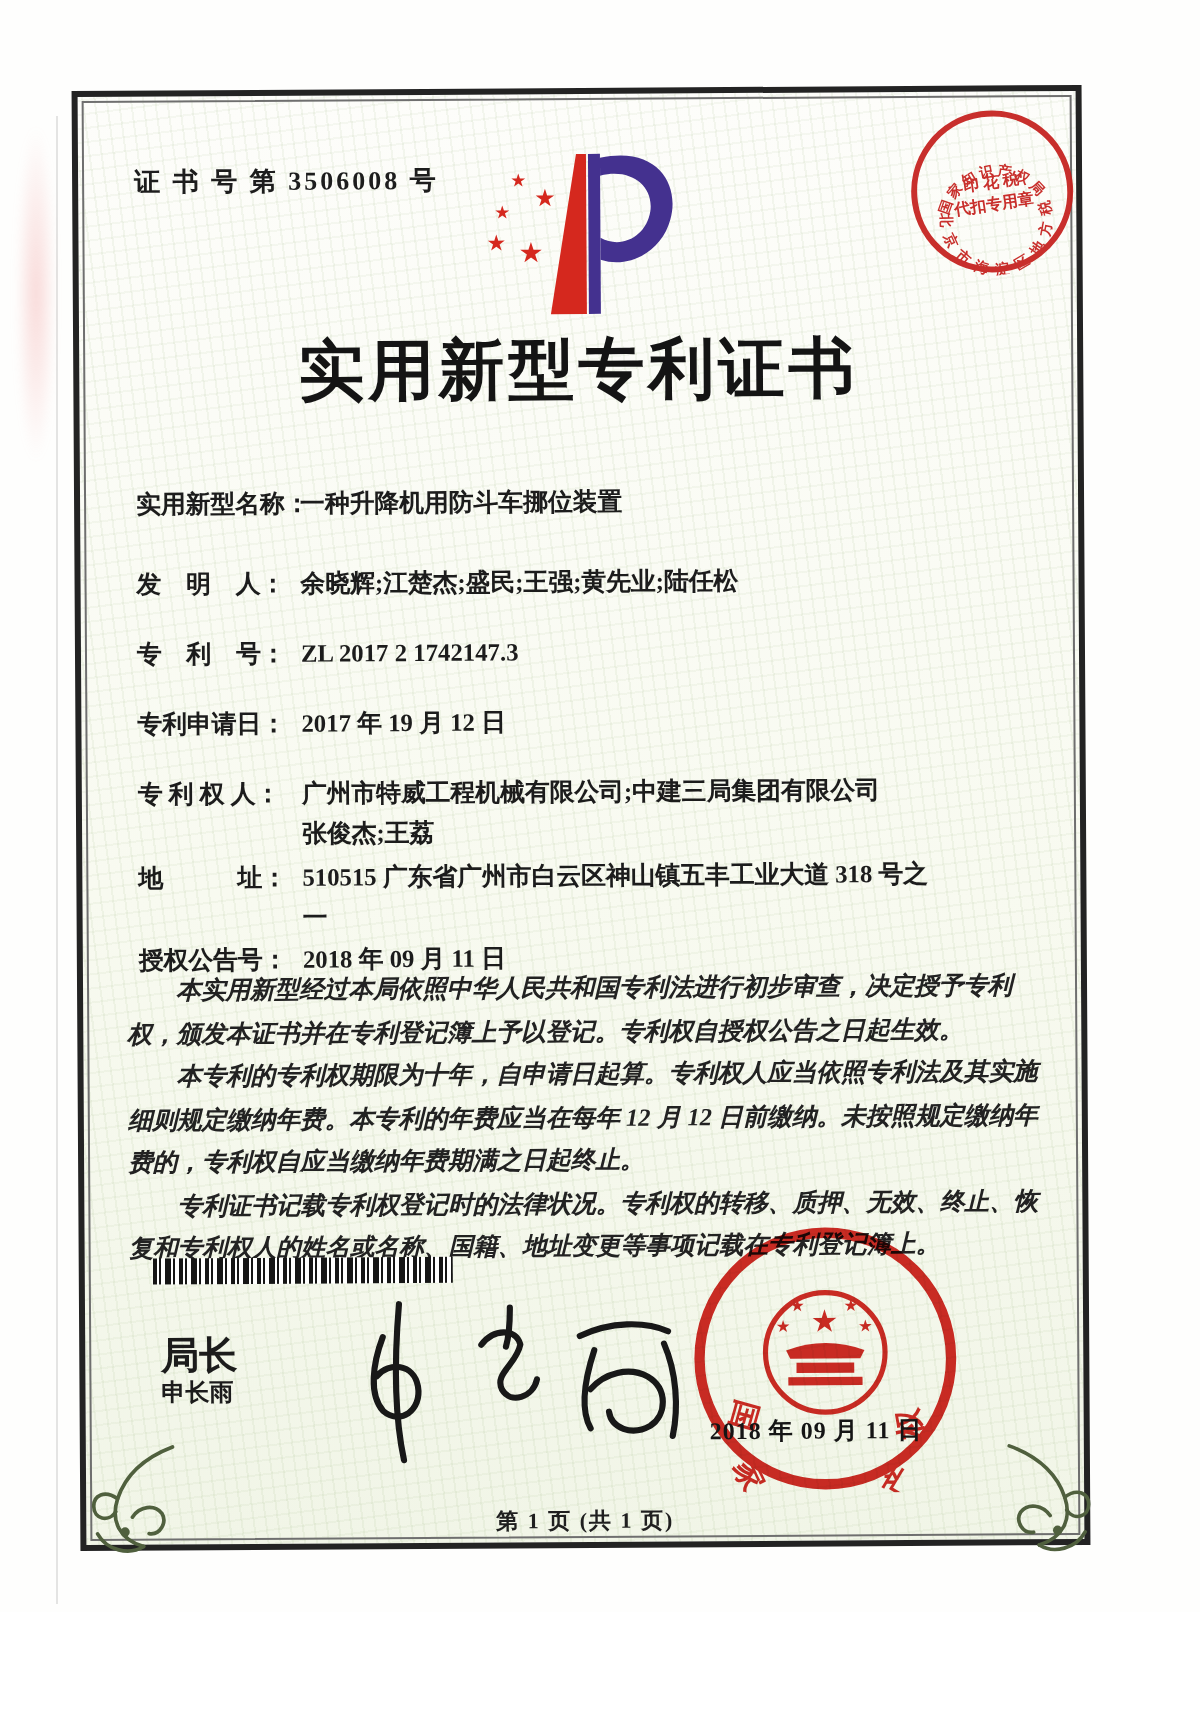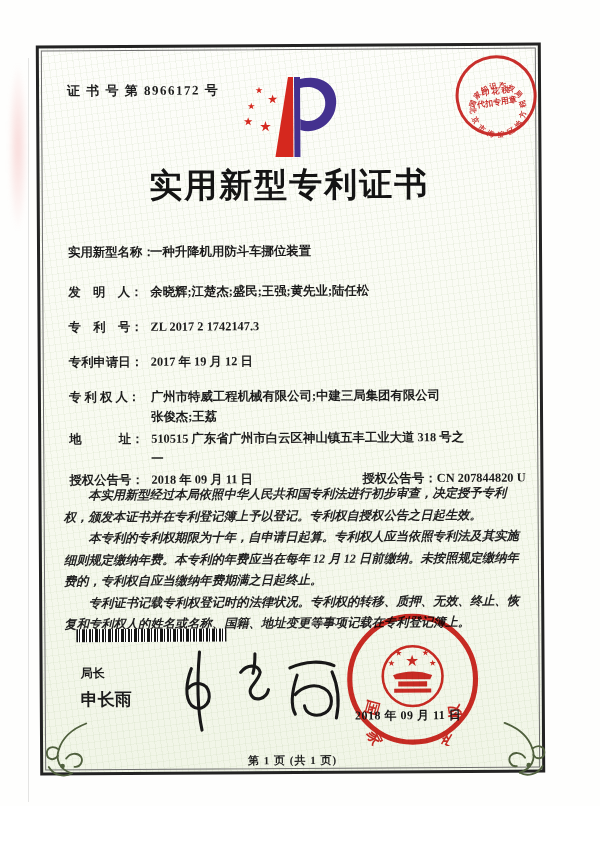--- a/index.html
+++ b/index.html
@@ -37,22 +37,22 @@
 
   .paras { position:absolute; left:22px; top:437px; width:462px; color:#222; }
   .paras p { font-size:12.3px; line-height:21.5px; text-indent:2em; font-style:italic;
              font-weight:600; margin:0; }
 
   .barcode { position:absolute; left:34px; top:581px; width:150px; height:13px;
              background:repeating-linear-gradient(90deg,
                #151515 0 2px, #fff 2px 3px, #151515 3px 4px, #fff 4px 6px,
                #151515 6px 9px, #fff 9px 10px, #151515 10px 11px, #fff 11px 13px); }
 
-  .director-title { position:absolute; left:38px; top:617px; font-size:12px; font-weight:700; color:#1c1c1c; }
-  .director-name  { position:absolute; left:38px; top:640px; font-size:17px; font-weight:700; color:#1c1c1c; }
+  .director-title { position:absolute; left:38px; top:617px; font-size:19px; font-weight:700; color:#1c1c1c; }
+  .director-name  { position:absolute; left:38px; top:640px; font-size:12px; font-weight:700; color:#1c1c1c; }
   .signature { position:absolute; left:118px; top:598px; width:195px; height:88px; }
 
   .seal { position:absolute; left:303px; top:566px; width:134px; height:134px;
           mix-blend-mode:multiply; opacity:0.95; }
   .seal-date { position:absolute; left:312px; top:661px; width:130px; font-size:12px;
                font-weight:700; color:#151515; letter-spacing:0.5px; white-space:nowrap; }
 
   .ornament { position:absolute; width:46px; height:60px; }
   .orn-left  { left:1px;  top:671px; }
   .orn-right { left:458px; top:673px; transform:scaleX(-1); }
@@ -69,21 +69,21 @@
 <body>
 
 <div class="screen">
 
   <div class="smudge"></div>
   <div class="paper-edge"></div>
 
   <div class="cert">
     <div class="cert-inner"></div>
 
-    <div class="cert-no">证 书 号 第 8966172 号</div>
+    <div class="cert-no">证 书 号 第 3506008 号</div>
 
     <svg class="logo" viewBox="0 0 100 90">
       <g fill="#d5281e">
         <text x="14" y="20" font-size="9">★</text>
         <text x="26" y="30" font-size="12">★</text>
         <text x="6" y="36" font-size="9">★</text>
         <text x="2" y="52" font-size="11">★</text>
         <text x="18" y="58" font-size="14">★</text>
       </g>
       <polygon fill="#d5281e" points="47,4 52,4 52,84 34,84"></polygon>
@@ -132,23 +132,20 @@
     </div>
     <div class="cont" style="top:361px">张俊杰;王荔</div>
 
     <div class="row" style="top:383px">
       <span class="lbl">地　　　址：</span><span>510515 广东省广州市白云区神山镇五丰工业大道 318 号之</span>
     </div>
     <div class="cont" style="top:403px">一</div>
 
     <div class="row" style="top:424px">
       <span class="lbl">授权公告号：</span><span>2018 年 09 月 11 日</span>
-      <span class="pair2">
-        <span>授权公告号：</span><span>CN 207844820 U</span>
-      </span>
     </div>
 
     <div class="paras">
       <p>本实用新型经过本局依照中华人民共和国专利法进行初步审查，决定授予专利权，颁发本证书并在专利登记簿上予以登记。专利权自授权公告之日起生效。</p>
       <p>本专利的专利权期限为十年，自申请日起算。专利权人应当依照专利法及其实施细则规定缴纳年费。本专利的年费应当在每年 12 月 12 日前缴纳。未按照规定缴纳年费的，专利权自应当缴纳年费期满之日起终止。</p>
       <p>专利证书记载专利权登记时的法律状况。专利权的转移、质押、无效、终止、恢复和专利权人的姓名或名称、国籍、地址变更等事项记载在专利登记簿上。</p>
     </div>
 
     <div class="barcode"></div>
 

